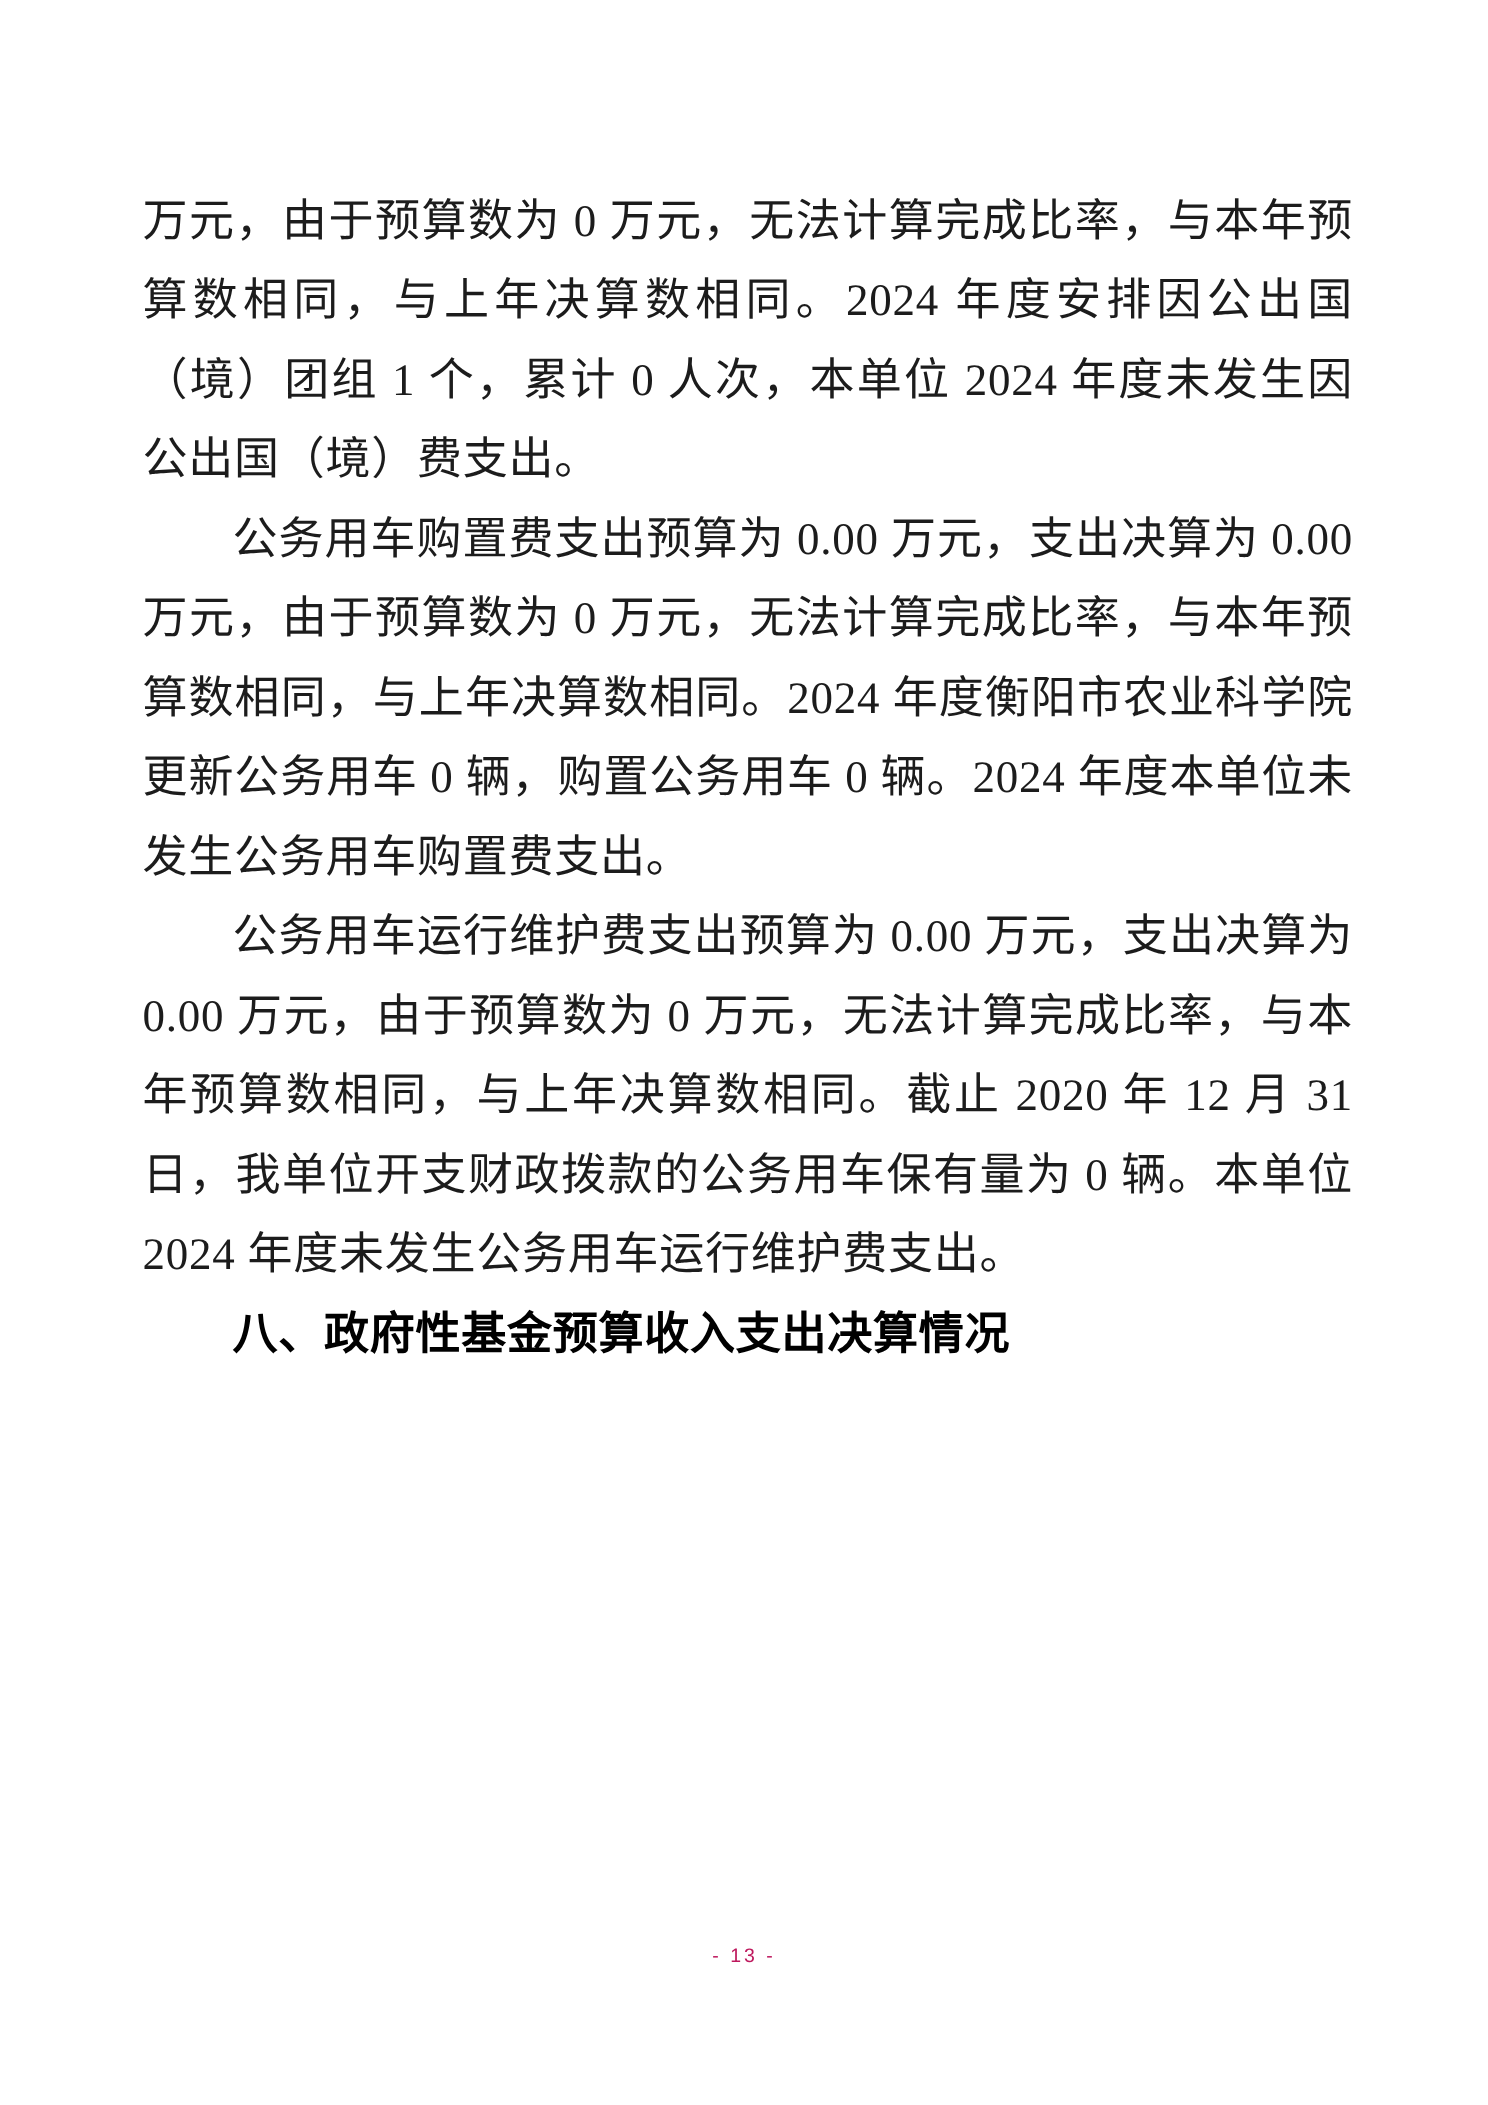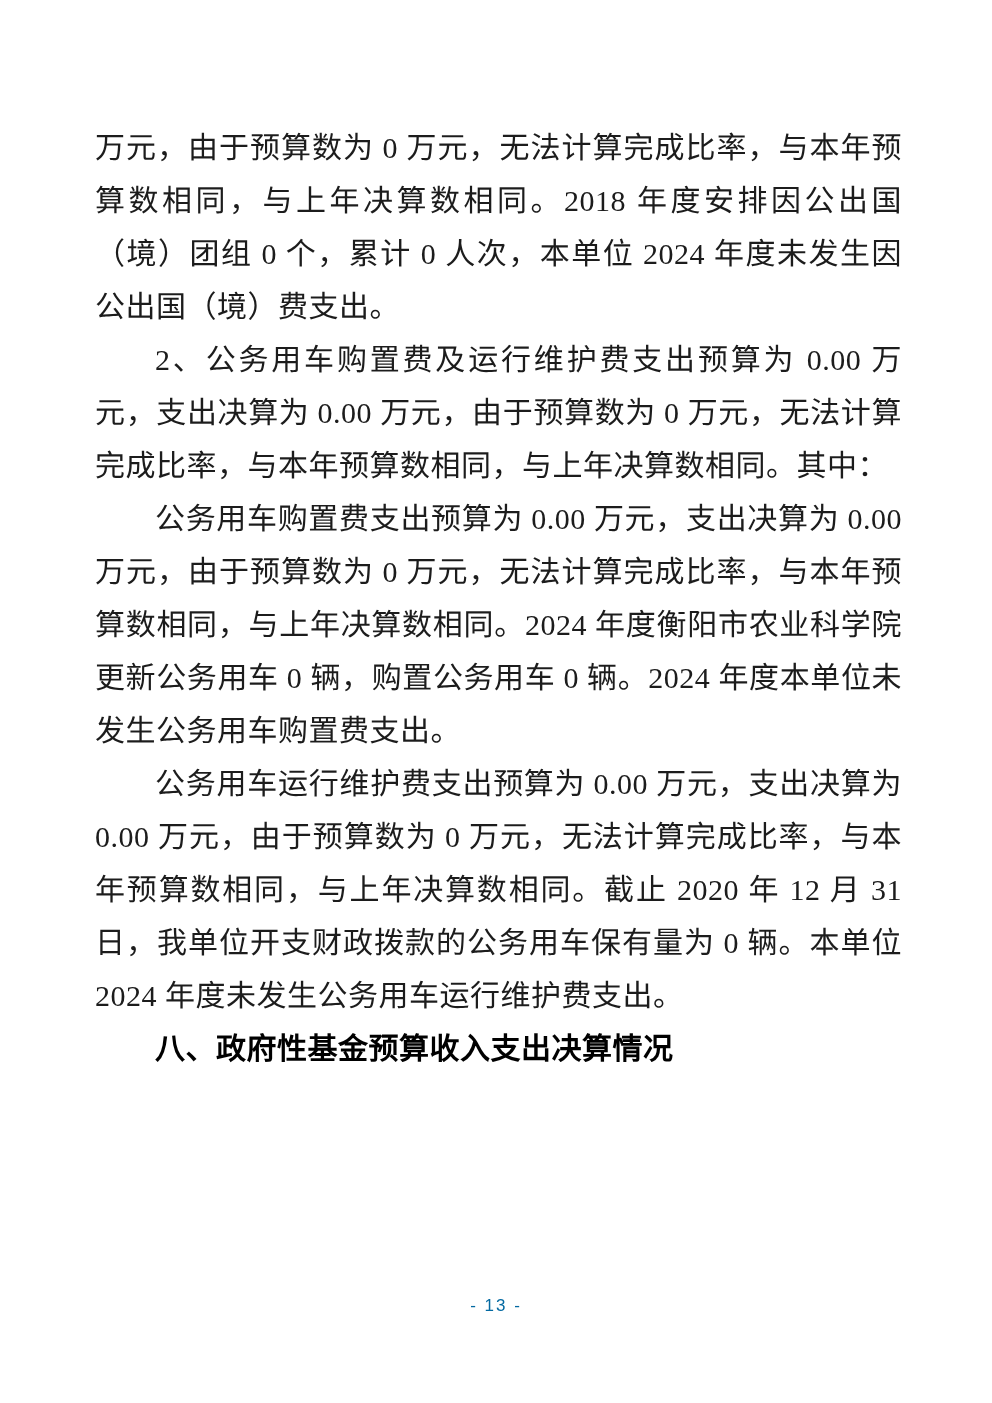--- a/index.html
+++ b/index.html
@@ -45,30 +45,29 @@
     text-align: left;
     letter-spacing: 0.5px;
   }
   .page-footer {
     position: absolute;
     left: 0;
     right: 0;
     top: 1296px;
     text-align: center;
     font-family: "Liberation Sans", "DejaVu Sans", sans-serif;
-    font-size: 17px;
-    color: #0369a1;
+    font-size: 13px;
+    color: #be185d;
     letter-spacing: 2px;
   }
 </style>
 </head>
 <body>
 
 <div class="page">
   <div class="content">
-    <p>万元，由于预算数为 0 万元，无法计算完成比率，与本年预算数相同，与上年决算数相同。2018 年度安排因公出国（境）团组 0 个，累计 0 人次，本单位 2024 年度未发生因公出国（境）费支出。</p>
-    <p class="indent">2、公务用车购置费及运行维护费支出预算为 0.00 万元，支出决算为 0.00 万元，由于预算数为 0 万元，无法计算完成比率，与本年预算数相同，与上年决算数相同。其中：</p>
+    <p>万元，由于预算数为 0 万元，无法计算完成比率，与本年预算数相同，与上年决算数相同。2024 年度安排因公出国（境）团组 1 个，累计 0 人次，本单位 2024 年度未发生因公出国（境）费支出。</p>
     <p class="indent">公务用车购置费支出预算为 0.00 万元，支出决算为 0.00 万元，由于预算数为 0 万元，无法计算完成比率，与本年预算数相同，与上年决算数相同。2024 年度衡阳市农业科学院更新公务用车 0 辆，购置公务用车 0 辆。2024 年度本单位未发生公务用车购置费支出。</p>
     <p class="indent">公务用车运行维护费支出预算为 0.00 万元，支出决算为 0.00 万元，由于预算数为 0 万元，无法计算完成比率，与本年预算数相同，与上年决算数相同。截止 2020 年 12 月 31 日，我单位开支财政拨款的公务用车保有量为 0 辆。本单位 2024 年度未发生公务用车运行维护费支出。</p>
     <h2 class="section-heading">八、政府性基金预算收入支出决算情况</h2>
   </div>
   <div class="page-footer">- 13 -</div>
 </div>
 
 </body></html>

